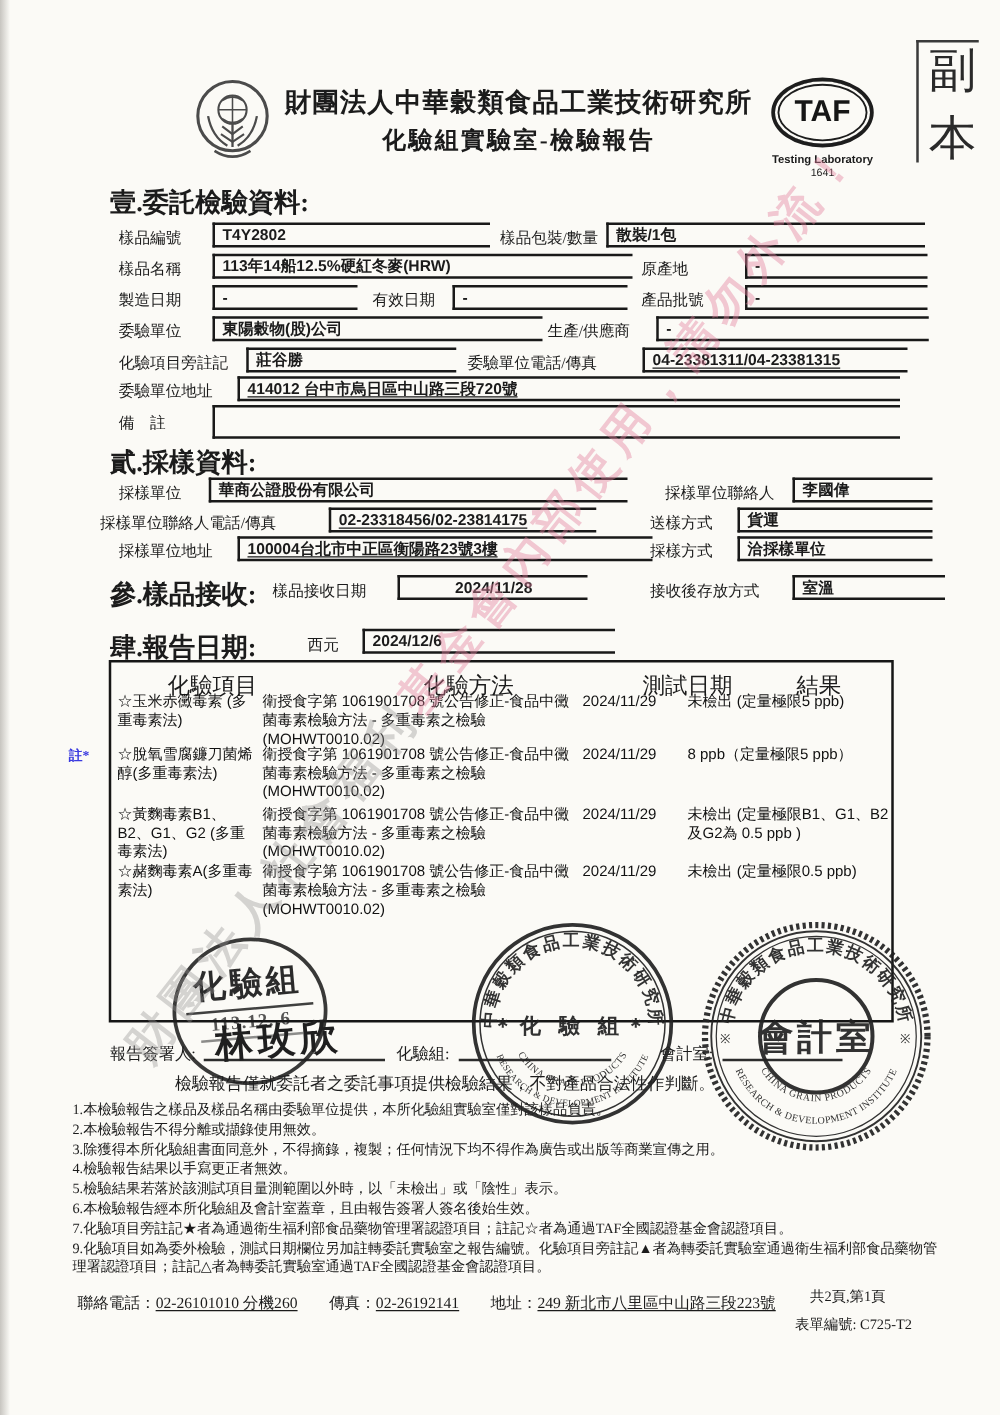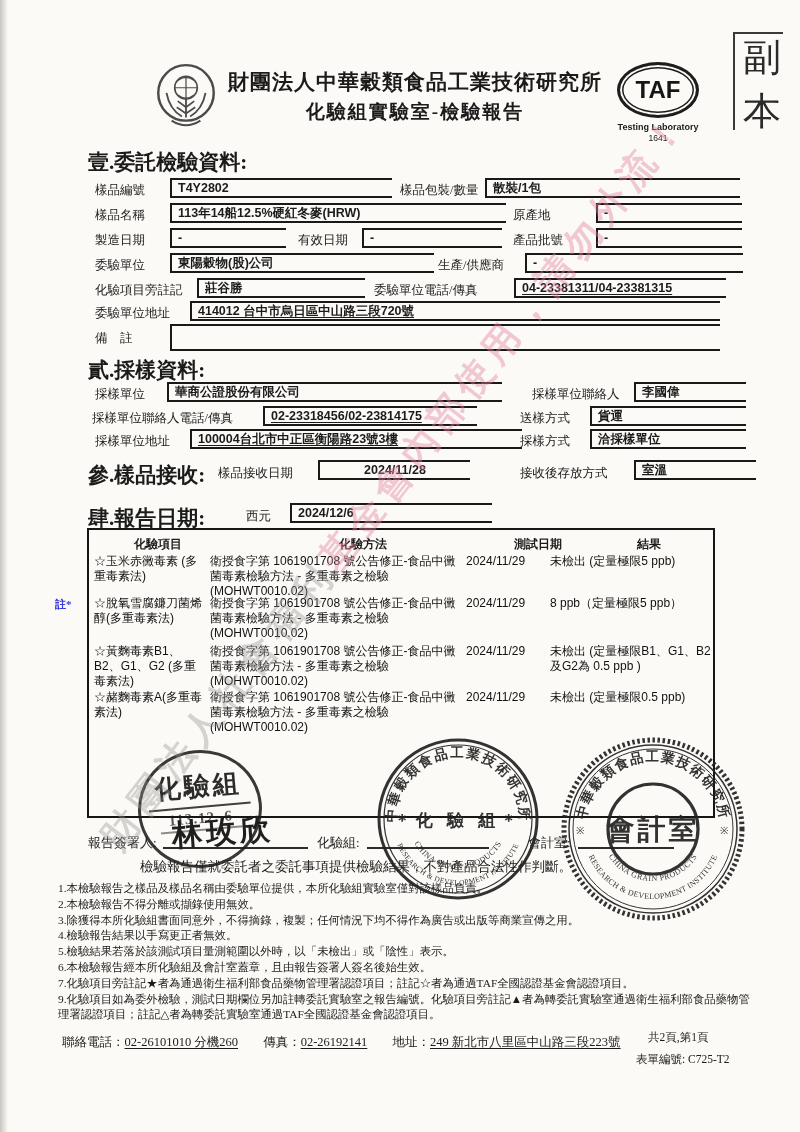--- a/index.html
+++ b/index.html
@@ -29,21 +29,21 @@
   
   .sec-title{position:absolute;font-weight:bold;font-size:21px;white-space:nowrap}
   .f-lbl{position:absolute;font-size:12.5px;white-space:nowrap}
   .f-val{position:absolute;box-sizing:border-box;font-family:"Liberation Sans",sans-serif;
     font-size:12.5px;font-weight:bold;white-space:nowrap;height:20px;line-height:17px;
     border:2px solid #191919;border-right:none;padding:0 6px}
   .f-val.ul{text-decoration:underline;text-underline-offset:2px}
   .f-val.closed{border-right:none;border-bottom:2px solid #191919}
   
   .rtable{left:87px;top:528px;width:628px;height:290px;border:2.5px solid #161616;box-sizing:border-box}
-  .th{position:absolute;font-family:"Liberation Sans",sans-serif;font-size:12px;font-weight:bold;white-space:nowrap}
+  .th{position:absolute;font-family:"Liberation Sans",sans-serif;font-size:18px;font-weight:normal;white-space:nowrap}
   .trow{position:absolute;left:5px;width:614px;display:grid;
     grid-template-columns:112px 252px 80px 166px;column-gap:4px;
     font-family:"Liberation Sans",sans-serif;font-size:12px;line-height:15px;color:#111}
   .result-note{position:absolute;left:374px;top:90px;width:248px;color:#2727cf;
     font-family:"Liberation Sans",sans-serif;font-size:12px;font-weight:bold;line-height:15px}
   .margin-note{left:55px;top:597px;color:#3a3ae0;font-size:11px;font-weight:bold}
   
   .sig-lbl{position:absolute;font-size:13px;white-space:nowrap}
   .sig-line{position:absolute;border-bottom:2px solid #2c2c2c;height:0}
   .signer-name{left:172px;top:812px;font-size:30px;font-weight:bold;letter-spacing:4px;
@@ -134,21 +134,21 @@
 
 <span class="f-lbl" style="left:95px;top:330px">備　註</span>
 <span class="f-val closed" style="left:170px;top:324px;width:550px;height:27px"></span>
 
 <div class="sec-title" style="left:88px;top:356px">貳.採樣資料:</div>
 <span class="f-lbl" style="left:95px;top:386px">採樣單位</span>
 <span class="f-val" style="left:167px;top:382px;width:335px">華商公證股份有限公司</span>
 <span class="f-lbl" style="left:532px;top:386px">採樣單位聯絡人</span>
 <span class="f-val" style="left:634px;top:382px;width:112px">李國偉</span>
 
-<span class="f-lbl" style="left:92px;top:410px">採樣單位聯絡人電話/傳真</span>
+<span class="f-lbl" style="left:80px;top:410px">採樣單位聯絡人電話/傳真</span>
 <span class="f-val ul" style="left:263px;top:406px;width:214px">02-23318456/02-23814175</span>
 <span class="f-lbl" style="left:520px;top:410px">送樣方式</span>
 <span class="f-val" style="left:590px;top:406px;width:156px">貨運</span>
 
 <span class="f-lbl" style="left:95px;top:433px">採樣單位地址</span>
 <span class="f-val ul" style="left:190px;top:429px;width:332px">100004台北市中正區衡陽路23號3樓</span>
 <span class="f-lbl" style="left:520px;top:433px">採樣方式</span>
 <span class="f-val" style="left:590px;top:429px;width:156px">洽採樣單位</span>
 
 <div class="sec-title" style="left:88px;top:461px">參.樣品接收:</div>

